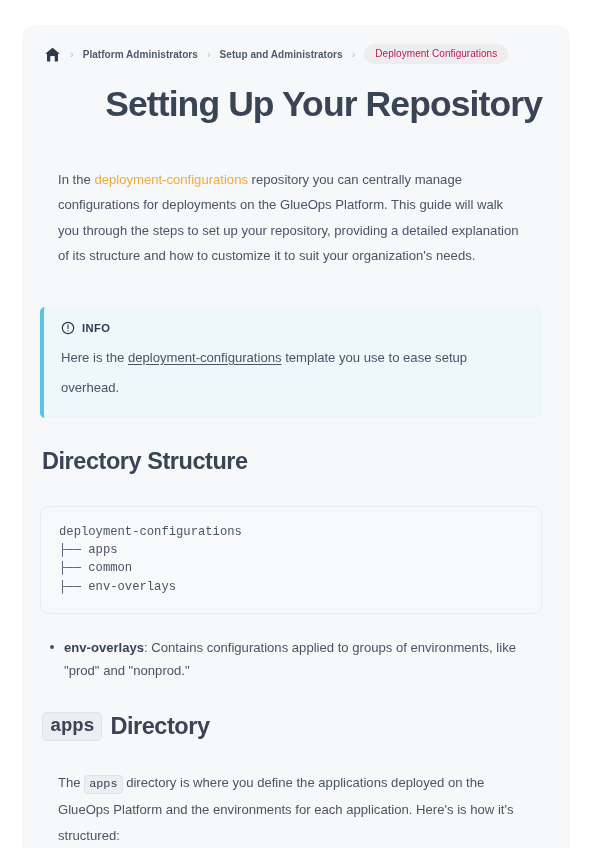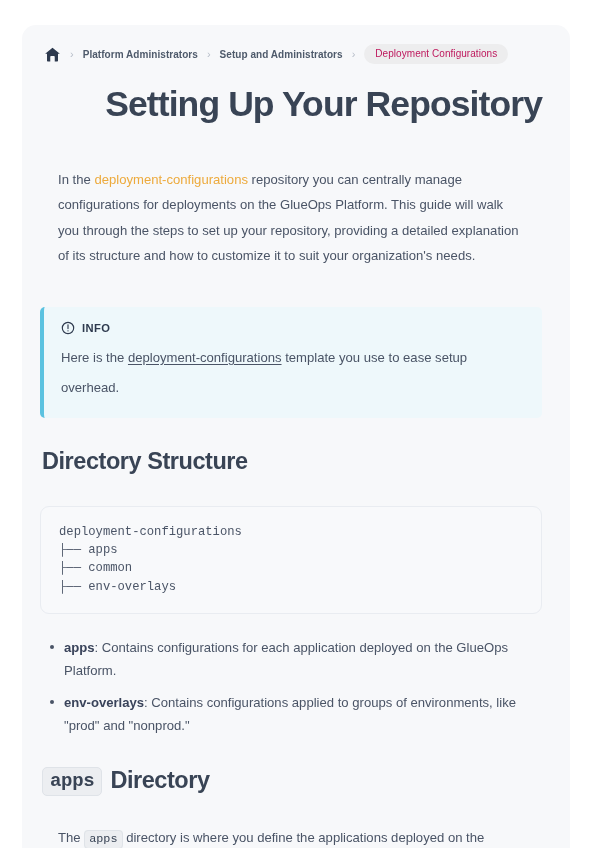--- a/index.html
+++ b/index.html
@@ -82,20 +82,21 @@
     text-align: right;
   }
   h2.section {
     font-size: 23.5px;
     font-weight: bold;
     color: #394455;
     margin: 0;
     letter-spacing: -0.45px;
     padding-left: 2px;
     display: flex;
+    align-items: center;
     gap: 8px;
   }
   .h2-chip {
     font-family: "Liberation Mono", monospace;
     font-size: 19px;
     font-weight: bold;
     background: #eceef1;
     border: 1px solid #dfe3e8;
     border-radius: 5px;
     padding: 2px 7px 3px;
@@ -276,23 +277,20 @@
       <pre>deployment-configurations
 ├── apps
 ├── common
 ├── env-overlays</pre>
     </div>
 
     <div class="gap-22"></div>
 
     <ul class="bullets">
       <li>
-        <b>apps</b><span>: Contains configurations for each application deployed on the GlueOps Platform.</span>
-      </li>
-      <li>
         <b>env-overlays</b><span>: Contains configurations applied to groups of environments, like "prod" and "nonprod."</span>
       </li>
     </ul>
 
     <div class="gap-30"></div>
 
     <h2 class="section">
       <span class="h2-chip">apps</span>
       <span>Directory</span>
     </h2>

